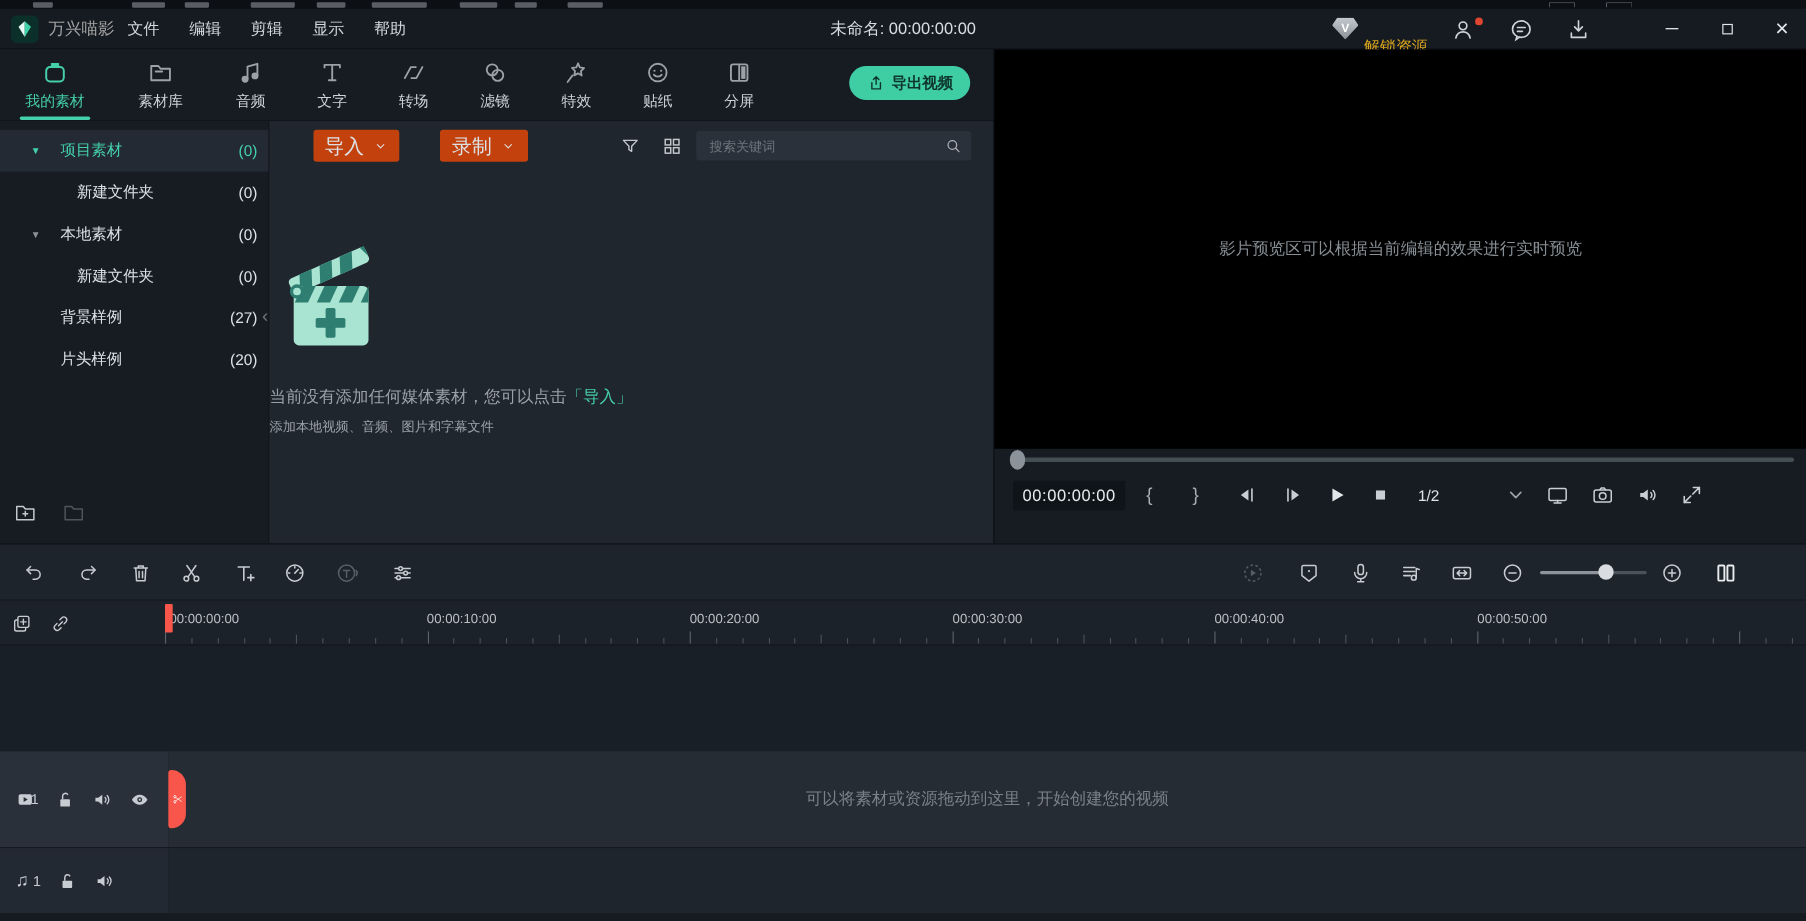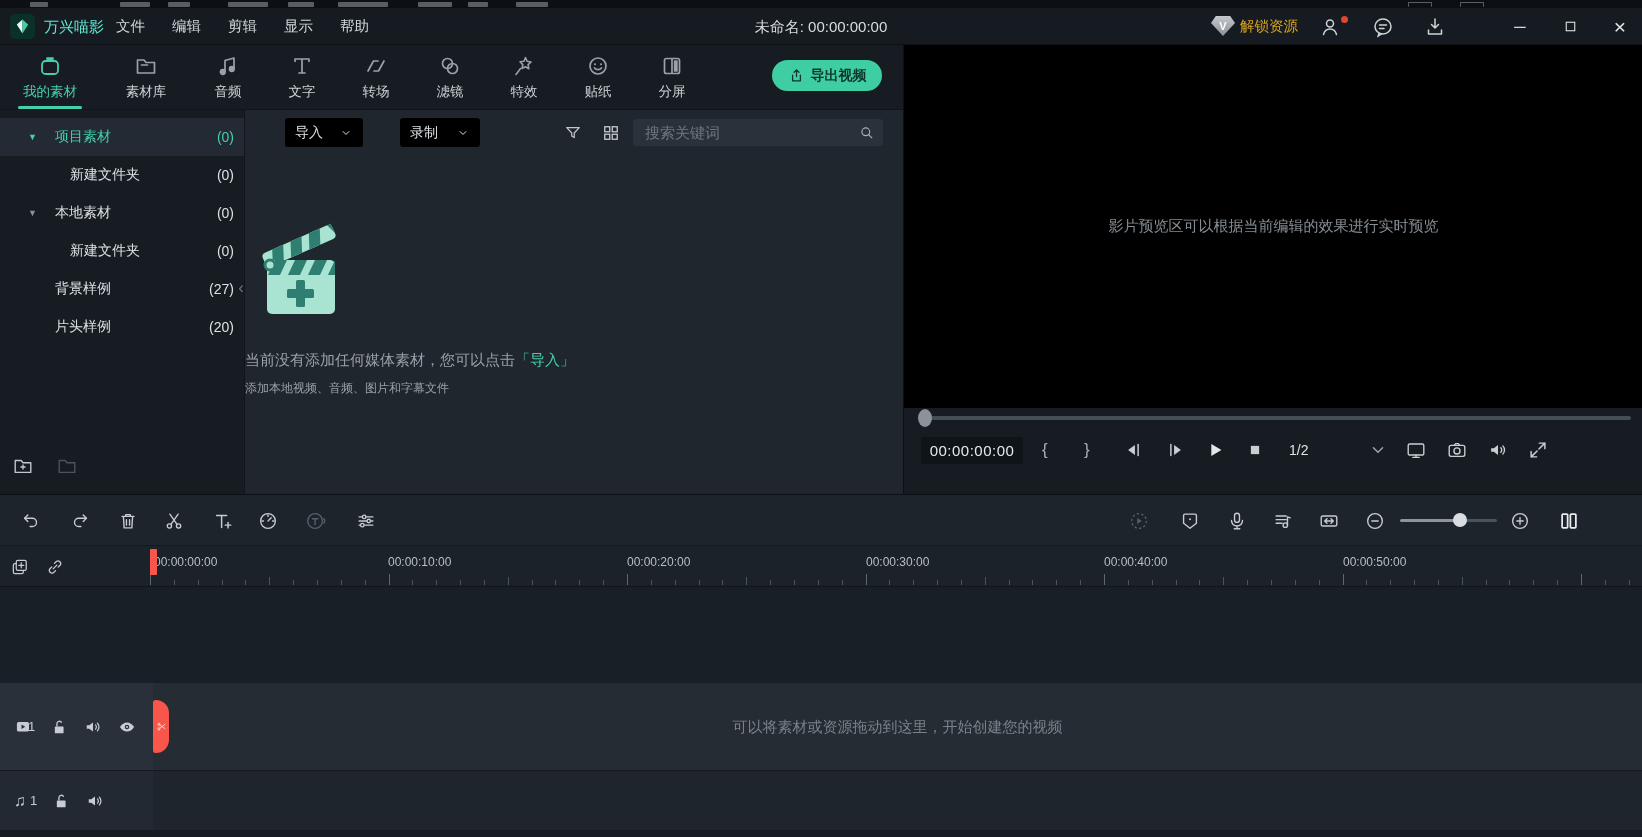--- a/index.html
+++ b/index.html
@@ -9,25 +9,25 @@
   .ic { display:block; }
   .row { display:flex; align-items:center; }
 
   
   #top-strip { left:0; top:0; width:1642px; height:8px; background:#0c0f13; overflow:hidden; }
   #top-strip .frag { position:absolute; top:2px; height:5px; background:#9aa1a8; opacity:.55; border-radius:1px; }
 
   
   #titlebar { left:0; top:8px; width:1642px; height:37px; background:#161b21; border-bottom:1px solid #0c1014; }
   #logo { left:10px; top:6px; width:25px; height:25px; background:#0b2f29; border-radius:5px; display:flex; align-items:center; justify-content:center; }
-  #app-name { left:44px; top:0; height:37px; line-height:37px; font-size:15px; color:#5eead4; }
+  #app-name { left:44px; top:0; height:37px; line-height:37px; font-size:15px; color:#a3a3a3; }
   #menus { left:116px; top:0; height:37px; gap:27px; position:absolute; display:flex; align-items:center; }
   #menus .menu { cursor:default; color:#d3d8dc; font-size:14.5px; }
   #project-title { left:0; right:0; top:0; height:37px; line-height:37px; text-align:center; font-size:15px; color:#d8dce0; pointer-events:none; }
-  .tb-right { top:0; height:37px; display:flex; align-items:center; position:absolute;text-align:right; }
+  .tb-right { top:16px; height:37px; display:flex; align-items:center; position:absolute;text-align:right; }
   #v-badge { left:1211px; width:24px; height:20px; top:8px; background:linear-gradient(180deg,#c3c9ce,#8a9096); clip-path:polygon(20% 0,80% 0,100% 35%,50% 100%,0 35%); color:#fff; font-size:11px; font-weight:bold; display:flex; align-items:center; justify-content:center; }
   #unlock-label { left:1240px; color:#d9a51d; font-size:14.5px; }
   .tb-icon { position:absolute; top:7px; width:24px; height:24px; color:#ced3d8; }
   #notif-dot { left:1341px; top:8px; width:7px; height:7px; border-radius:50%; background:#e0452f; }
   .win-btn { position:absolute; top:0; height:37px; width:30px; display:flex; align-items:center; justify-content:center; color:#e3e7ea; font-size:16px; }
 
   
   #tabbar { left:0; top:45px; width:903px; height:65px; background:#171c23; border-bottom:1px solid #10151b; display:flex; align-items:stretch; padding-left:18px; gap:38px; }
   .tab { display:flex; flex-direction:column; align-items:center; justify-content:center; gap:5px; position:relative; color:#cdd2d7; }
   .tab .tico { color:#9aa1a8; }
@@ -45,24 +45,24 @@
   .side-item.active .tri { color:#45d0ac; }
   .side-item .lbl { position:absolute; left:55px; color:#dde1e5; }
   .side-item.indent .lbl { left:70px; }
   .side-item .cnt { position:absolute; right:10px; color:#dde1e5; }
   .side-item.active .lbl, .side-item.active .cnt { color:#45d0ac; }
   #side-bottom { left:12px; top:345px; display:flex; gap:22px; position:absolute; }
   #collapse-handle { left:236px; top:168px; color:#6e757d; font-size:17px; width:10px; text-align:center; }
 
   
   #media-panel { left:245px; top:110px; width:658px; height:384px; background:#20262e; }
-  .mp-btn { position:absolute; top:8px; height:29px; background:#000000; border:none; border-radius:3px; color:#dde1e5; font-size:14px; display:flex; align-items:center; justify-content:space-between; gap:8px; padding:0 10px; }
+  .mp-btn { position:absolute; top:8px; height:29px; background:#c2410c; border:none; border-radius:3px; color:#dde1e5; font-size:18px; display:flex; align-items:center; justify-content:center; gap:8px; padding:0 10px; }
   .mp-ic { position:absolute; top:13px; width:20px; height:20px; color:#c2c8ce; }
   #search-box { position:absolute; left:388px; top:9px; width:250px; height:27px; background:#2a313a; border-radius:3px; display:flex; align-items:center; padding:0 8px 0 12px; }
-  #search-box input { flex:1; background:transparent; border:none; outline:none; color:#dde1e5; font-size:15px; font-family:inherit; }
+  #search-box input { flex:1; background:transparent; border:none; outline:none; color:#dde1e5; font-size:12px; font-family:inherit; }
   #search-box input::placeholder { color:#6e767e; }
   #empty-state { position:absolute; left:0; right:0; top:100px; text-align:left; }
   #empty-line1 { margin-top:18px; color:#9aa1a8; font-size:15px; }
   #empty-line1 .link { color:#45d0ac; cursor:pointer; }
   #empty-line2 { margin-top:10px; color:#9aa1a8; font-size:12px; }
 
   
   #preview-panel { left:903px; top:45px; width:665px; height:449px; background:#171c23; border-left:1px solid #0c1014; }
   #video-area { position:absolute; left:0; top:0; width:739px; height:363px; background:#000; }
   #preview-hint { position:absolute; left:0; right:0; top:172px; text-align:center; color:#878e94; font-size:15px; }

